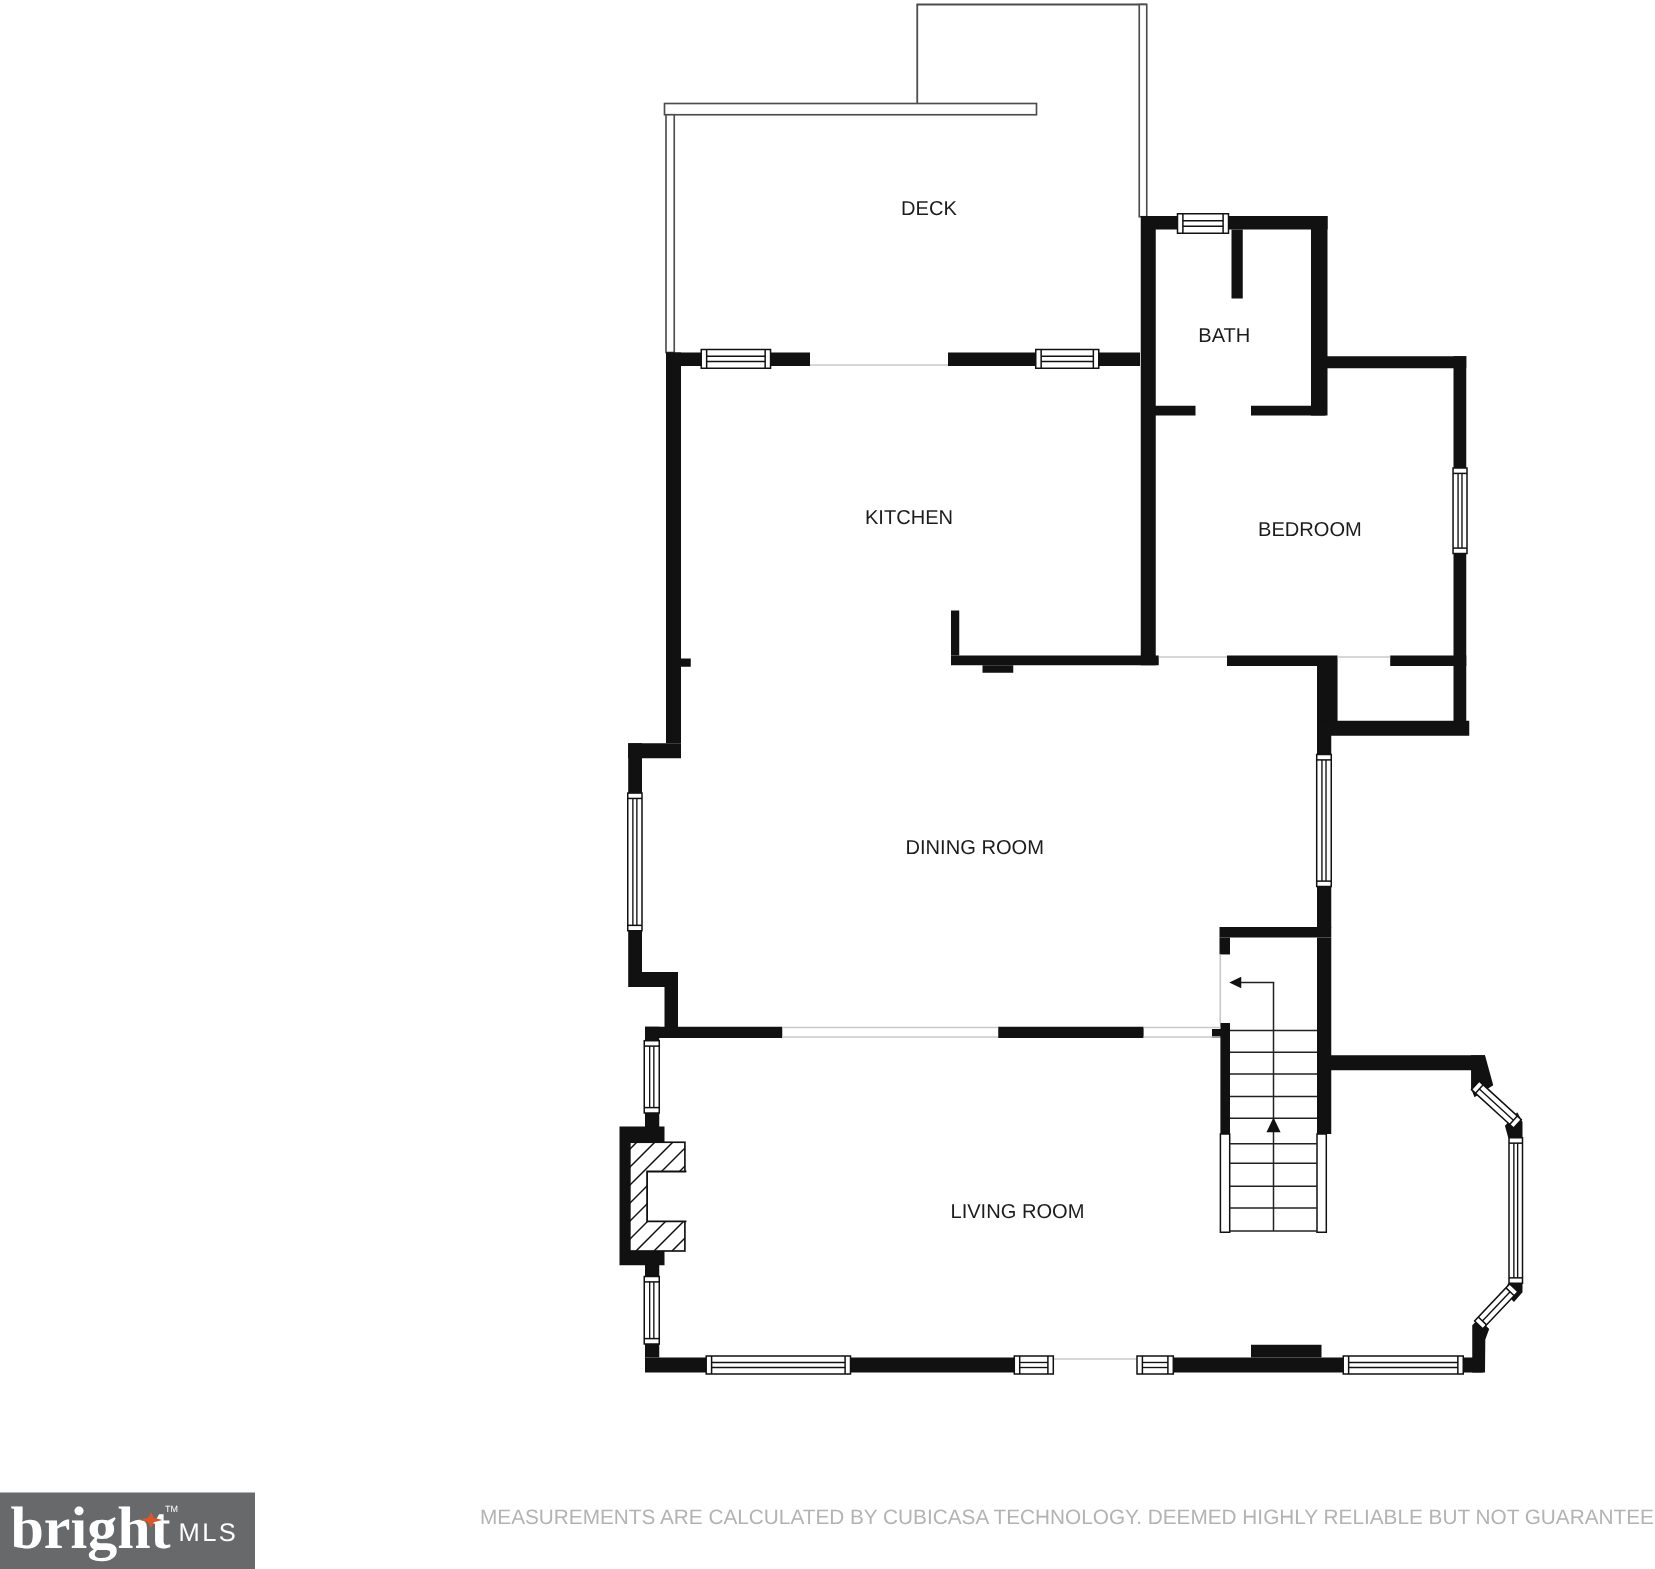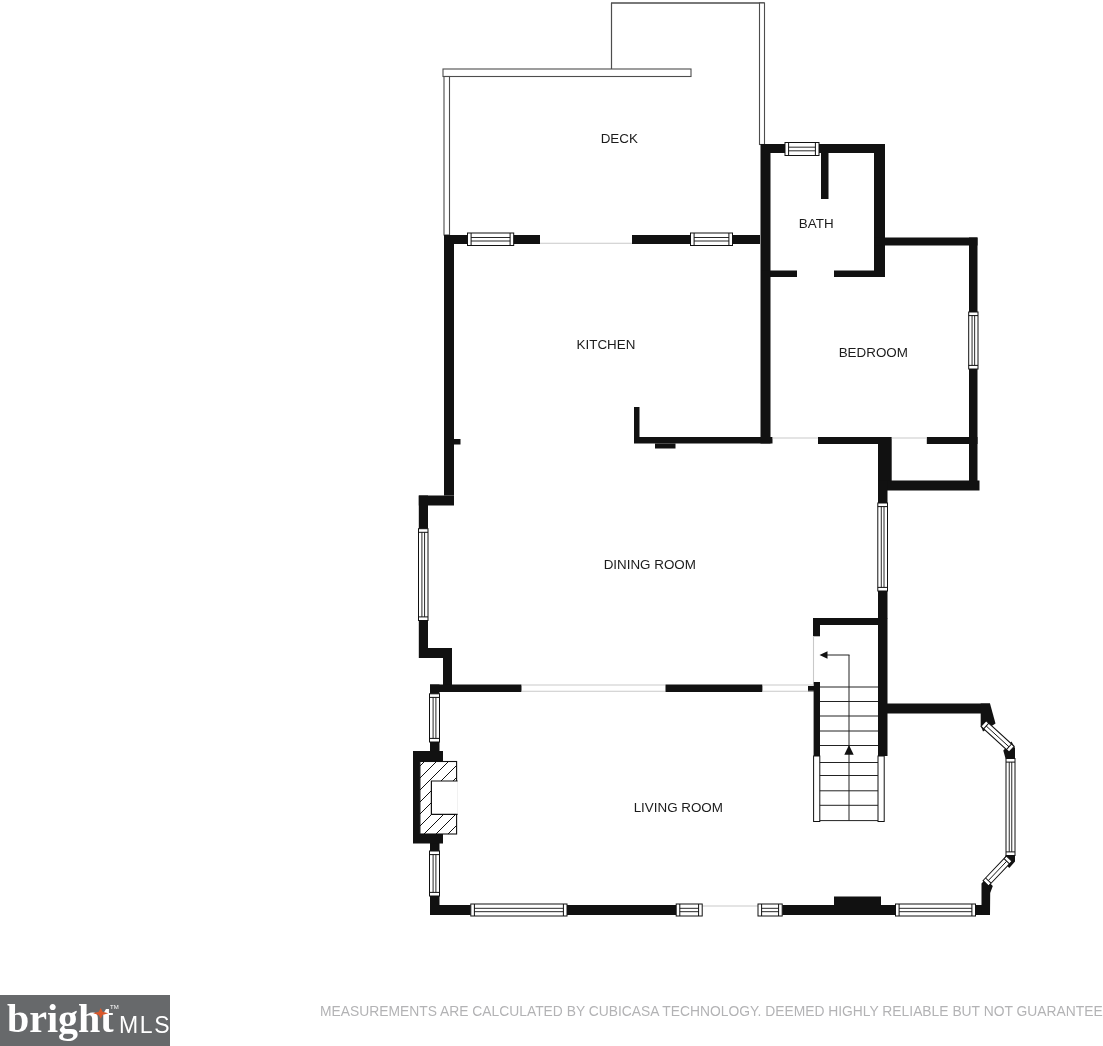--- a/index.html
+++ b/index.html
@@ -1,18 +1,18 @@
 <!DOCTYPE html>
 <html><head><meta charset="utf-8">
 <style>
 html,body{margin:0;padding:0;background:#ffffff;width:1103px;height:1046px;overflow:hidden;}
 .wrap{position:relative;width:1103px;height:779px;font-family:"Liberation Sans",sans-serif;}
 .logo{position:absolute;left:0;top:994.6px;width:169.7px;height:51.4px;background:#67696b;}
 .logo .bright{position:absolute;left:7px;top:0.5px;font-family:"Liberation Serif",serif;font-size:40px;font-weight:bold;color:#fff;letter-spacing:0px;}
-.logo .mls{position:absolute;left:119px;top:17px;font-size:23px;color:#fff;letter-spacing:1.6px;}
+.logo .mls{position:absolute;left:119px;top:17px;font-size:17px;color:#fff;letter-spacing:1.6px;}
 .logo .tm{position:absolute;left:110px;top:9px;font-size:6px;color:#fff;}
 .disc{position:absolute;left:320px;top:1003px;font-size:13.85px;color:#b3b3b5;white-space:nowrap;}
 </style></head>
 <body>
 <div class="wrap">
 
 <svg width="1103" height="1046" viewBox="0 0 1103 1046">
 <line x1="611" y1="3" x2="764.5" y2="3" stroke="#4d4d4d" stroke-width="1.3"></line>
 <line x1="611.5" y1="3" x2="611.5" y2="69.5" stroke="#4d4d4d" stroke-width="1.2"></line>
 <rect x="759.5" y="3" width="5" height="141.5" fill="#ffffff" stroke="#4d4d4d" stroke-width="1.1"></rect>

